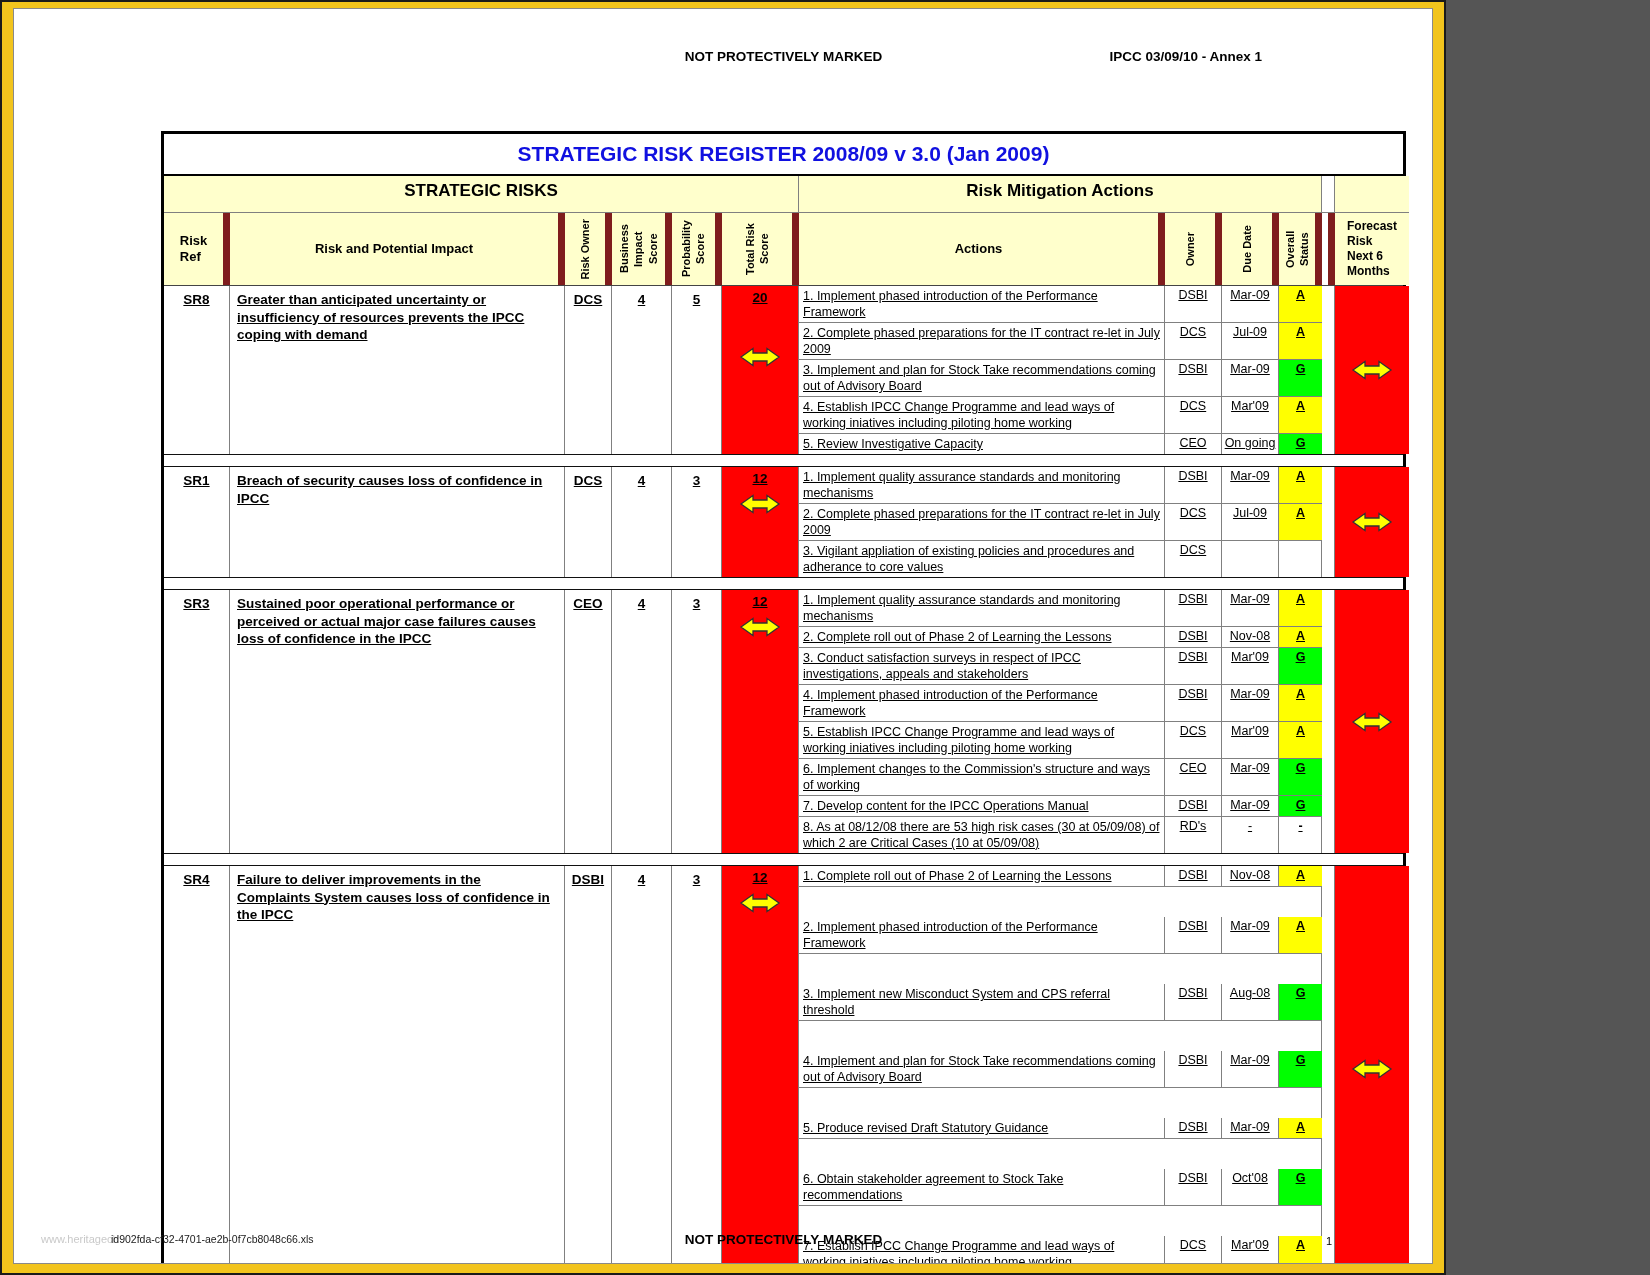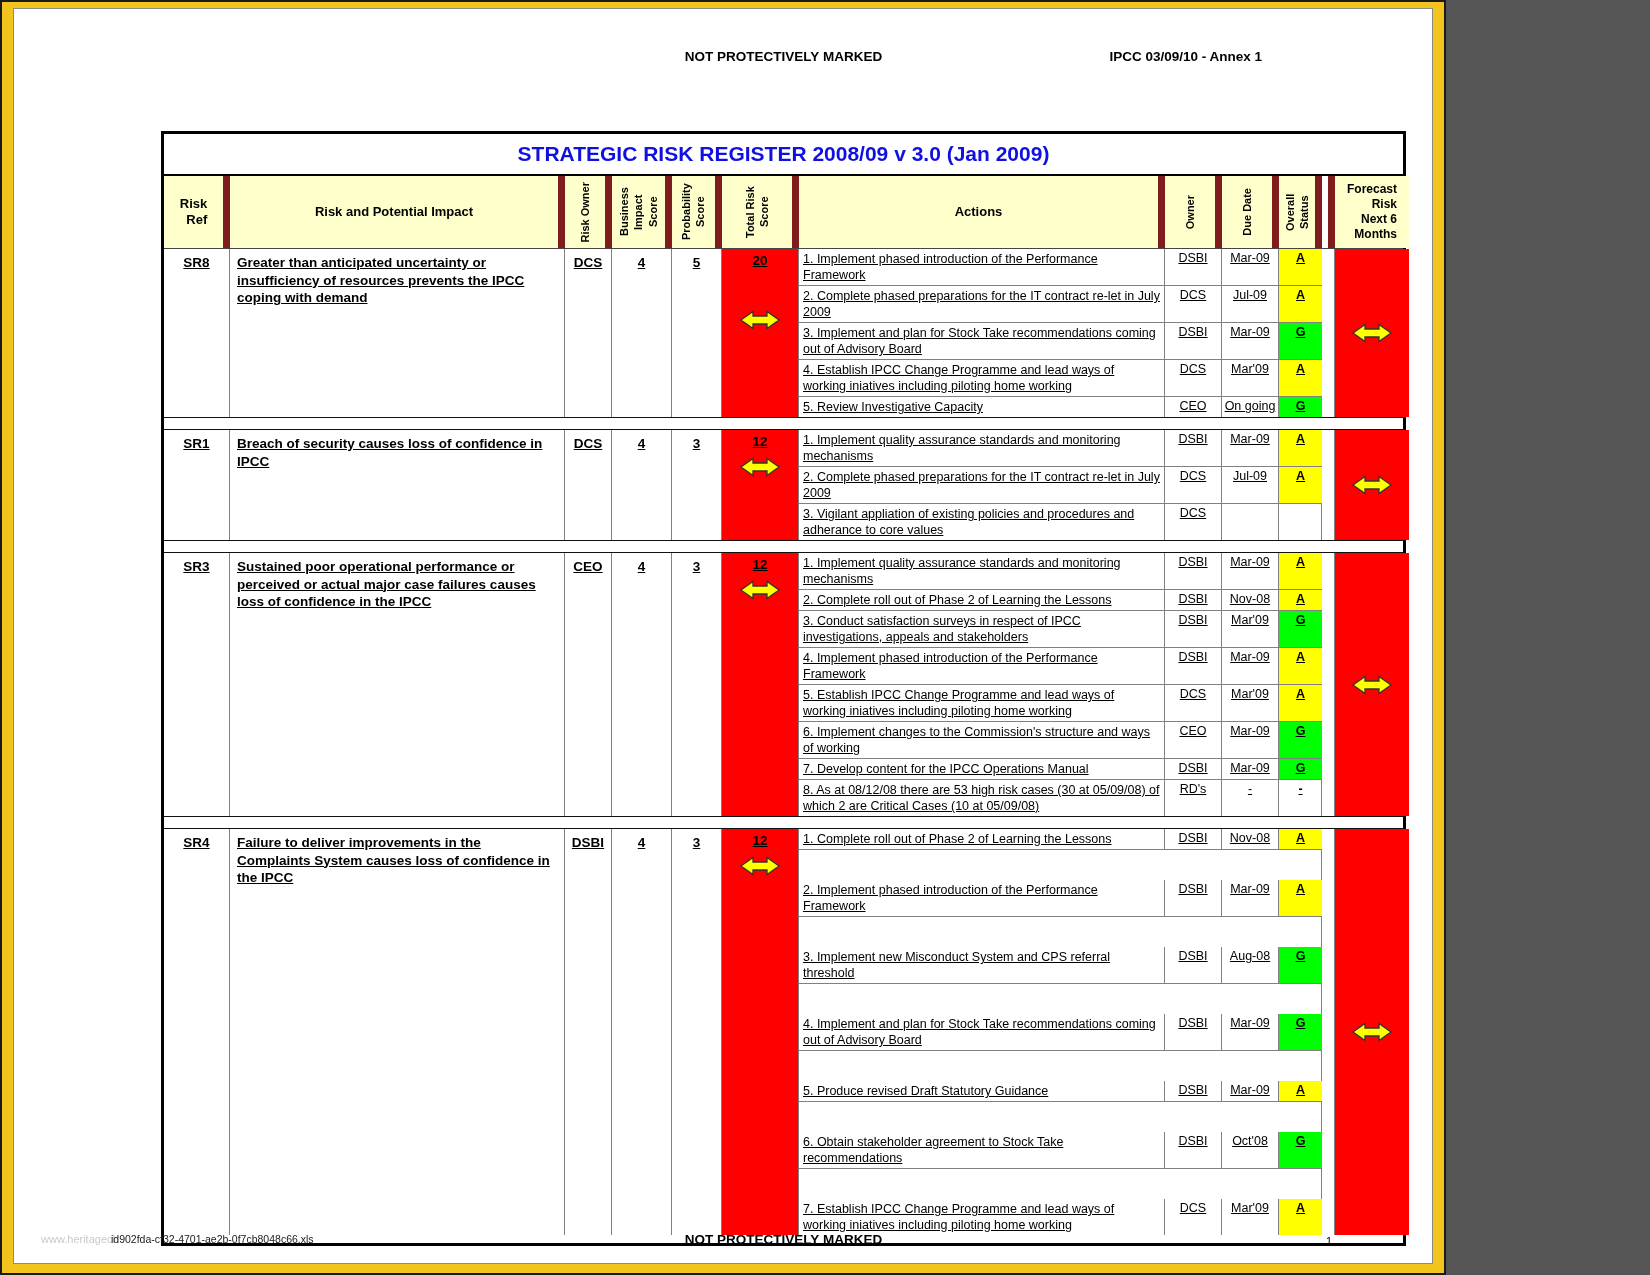--- a/index.html
+++ b/index.html
@@ -38,21 +38,21 @@
   .band-cell { background: #FFFFCC; display: flex; align-items: flex-start; justify-content: center; }
   .band-cell span { font-weight: bold; font-size: 17px; padding-top: 5px; }
   .band-spacer { background: #fff; }
   .cols-row {
     display: grid; height: 73px; border-bottom: 1px solid #444;
     grid-template-columns: 66px 335px 47px 60px 50px 77px 366px 57px 57px 43px 13px 74px;
   }
   .cols-row > div { border-right: 7px solid #7f1d1d; background: #FFFFCC;
     display: flex; align-items: center; justify-content: center; }
   .cols-row > div:last-child { border-right: none; }
-  .hlabel { font-weight: bold; font-size: 13px; text-align: right; line-height: 1.25; padding: 0 20px; }
+  .hlabel { font-weight: bold; font-size: 13px; text-align: left; line-height: 1.25; padding: 0 20px; }
   .vtext {
     writing-mode: vertical-rl; transform: rotate(180deg);
     font-weight: bold; font-size: 11px; line-height: 1.3;
     max-height: 66px; text-align: center;
   }
   .col-spacer { background: #fff !important; }
   .forecast-head { background: #FFFFCC; }
   .forecast-head .hlabel { font-size: 12px; }
   
   .block {
@@ -110,20 +110,30 @@
 
     <div class="top-header-center">NOT PROTECTIVELY MARKED</div>
     <div class="top-header-right">IPCC 03/09/10 - Annex 1</div>
 
     <div class="riskTable">
 
       <div class="title-row">
         <span class="ttl">STRATEGIC RISK REGISTER 2008/09 v 3.0 (Jan 2009)</span>
       </div>
 
+      <div class="band-row">
+        <div class="band-cell">
+            <span>STRATEGIC RISKS</span>
+          </div>
+        <div class="band-cell">
+            <span>Risk Mitigation Actions</span>
+          </div>
+        <div class="band-spacer"></div>
+        <div class="band-cell"></div>
+      </div>
 
       <div class="cols-row">
         <div>
             <span class="hlabel">Risk Ref</span>
           </div>
         <div>
             <span class="hlabel">Risk and Potential Impact</span>
           </div>
         <div>
             <span class="vtext">Risk Owner</span>

